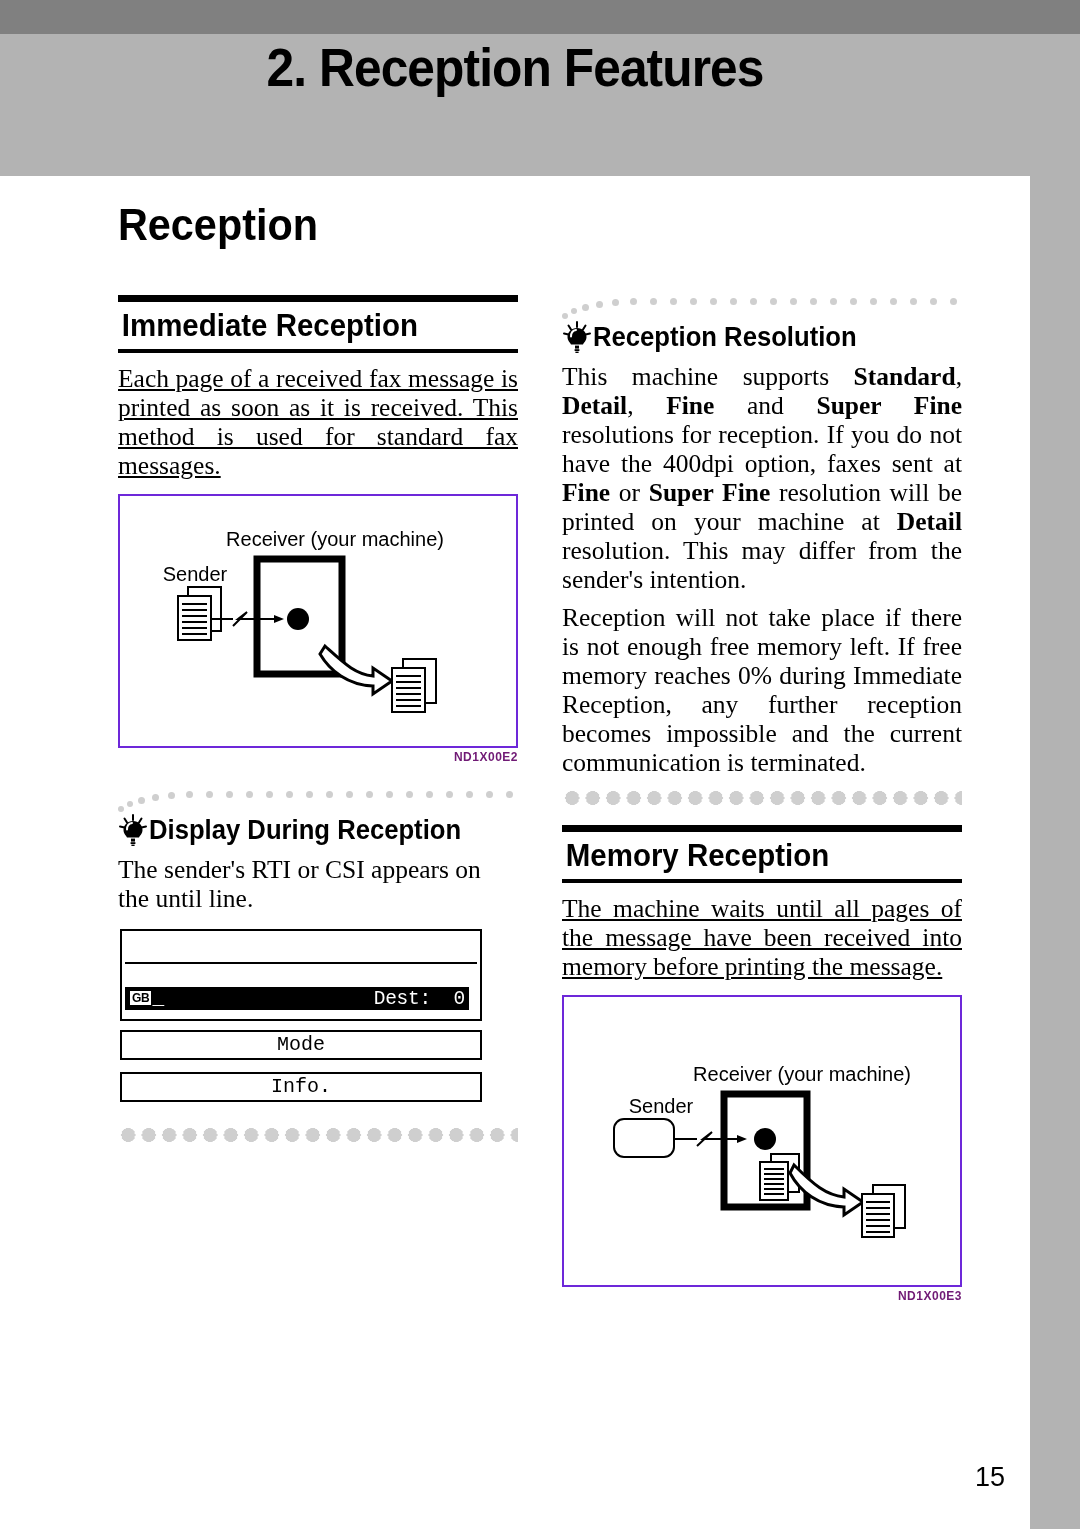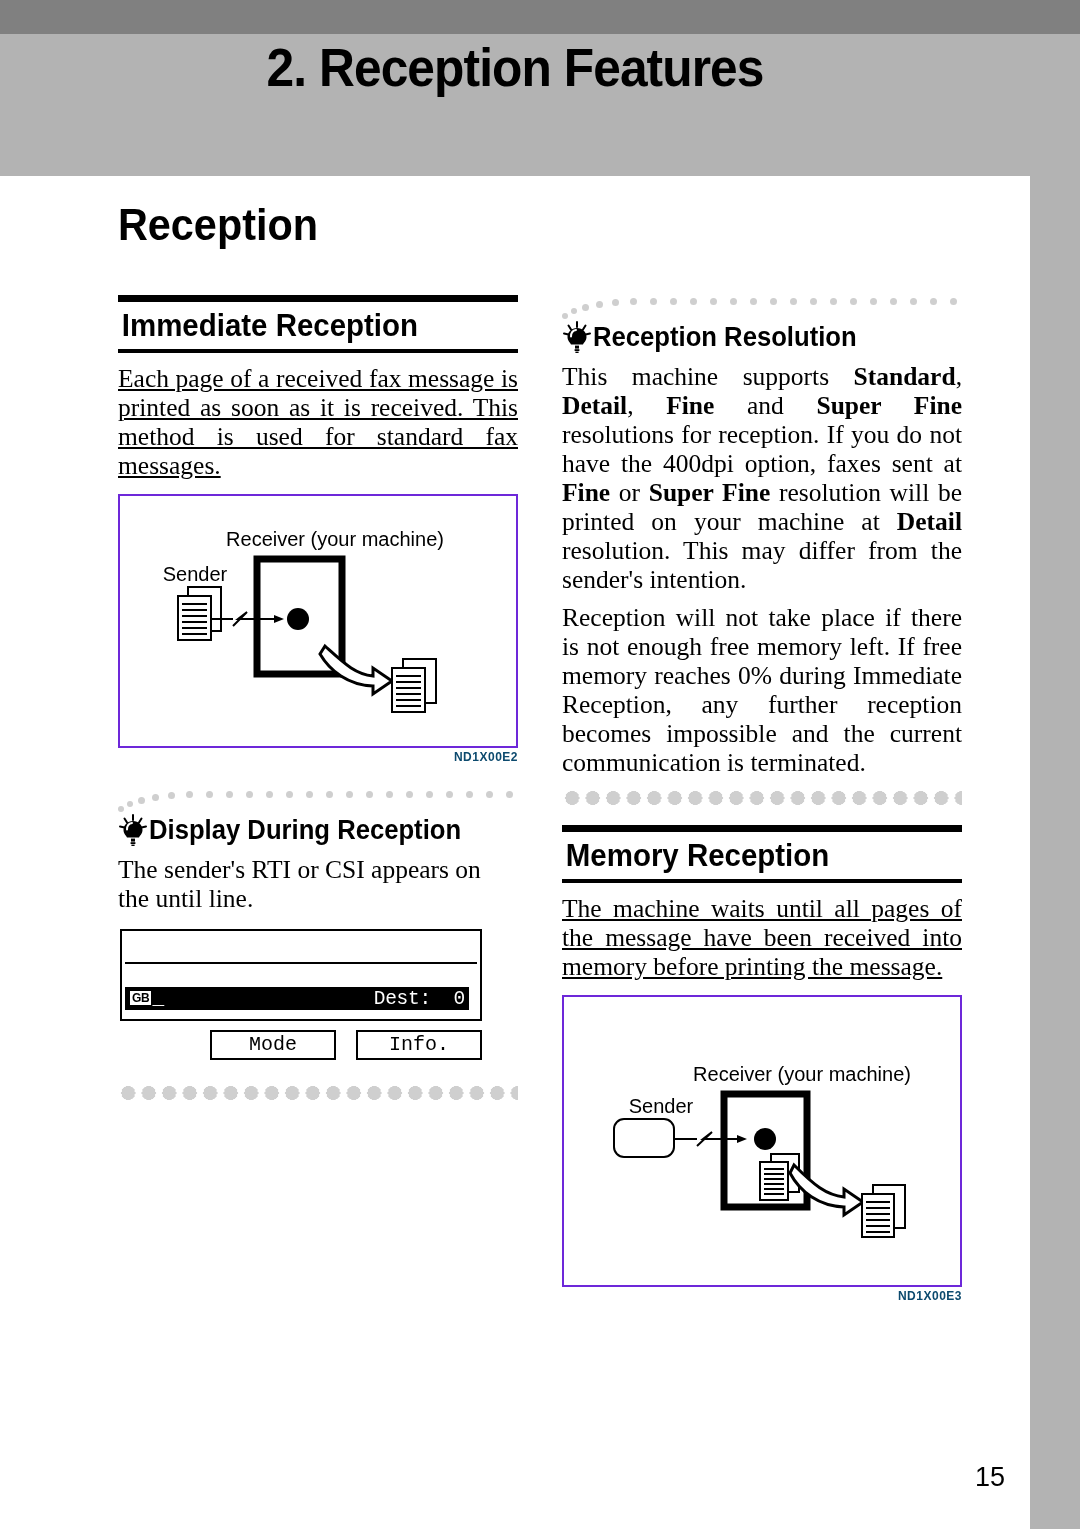--- a/index.html
+++ b/index.html
@@ -66,21 +66,21 @@
     font-weight:bold;font-size:27px;color:#000;
     margin-top:2px;
   }
   .tip-head .label{transform:scaleX(0.95);transform-origin:left bottom;}
   .bulb{width:30px;height:32px;flex:0 0 30px;margin-right:1px;}
 
   
   .figbox{border:2px solid #6d28d9;background:#fff;position:relative;}
   .figcode{
     font-family:"Liberation Sans",sans-serif;
-    font-size:12px;font-weight:bold;color:#0c4a6e;
+    font-size:12px;font-weight:bold;color:#701a75;
     text-align:right;margin-top:2px;letter-spacing:0.5px;
   }
   .figwrap{margin-top:14px;}
 
   
   .lcd{
     border:2px solid #000;background:#fff;
     width:362px;height:92px;position:relative;box-sizing:border-box;
   }
   .lcd-line{
@@ -94,21 +94,21 @@
     position:absolute;left:3px;right:11px;background:#000;color:#fff;
     font-family:"Liberation Mono",monospace;font-size:19.5px;
     white-space:pre;letter-spacing:-0.3px;
   }
   .gb-chip{
     display:inline-block;background:#fff;color:#000;
     font-family:"Liberation Sans",sans-serif;font-size:12px;font-weight:bold;
     padding:0 2px;border:1px solid #000;line-height:14px;vertical-align:2px;
   }
   .softkeys{
-    display:flex;gap:20px;justify-content:flex-end;margin-top:9px;width:362px;
+    display:flex;gap:12px;justify-content:flex-end;margin-top:9px;width:362px;flex-direction:column;
   }
   .softkey{
     border:2px solid #000;min-width:110px;text-align:center;
     font-family:"Liberation Mono",monospace;font-size:20px;color:#000;
     padding:1px 6px 2px 6px;
   }
   .page-num{
     position:absolute;left:0;top:1462px;width:1005px;text-align:right;
     font-family:"Liberation Sans",sans-serif;font-size:27px;color:#000;
   }

